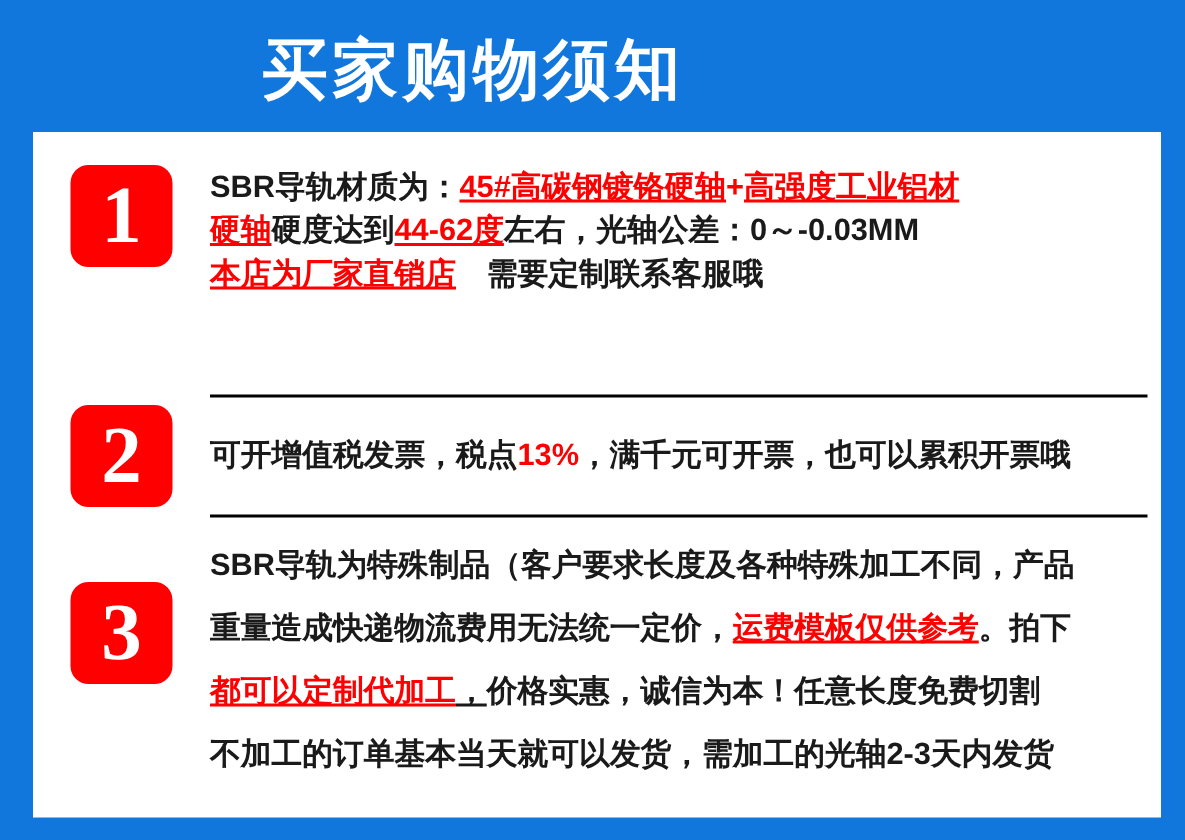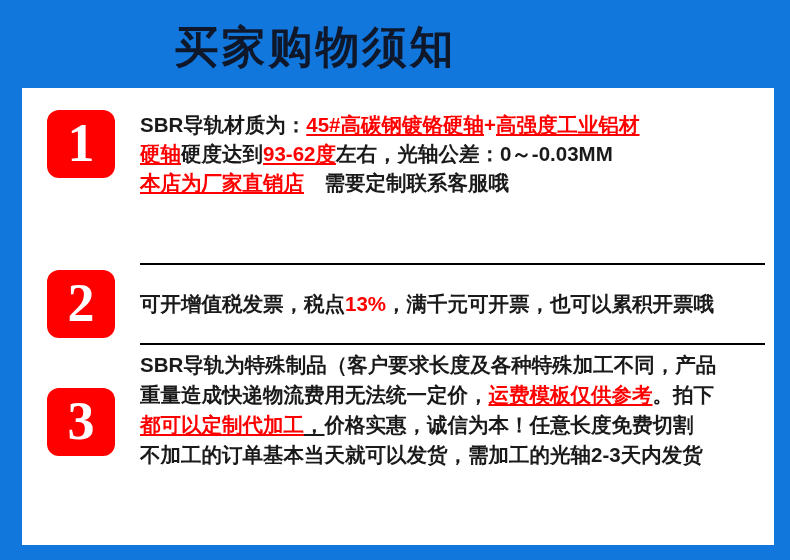--- a/index.html
+++ b/index.html
@@ -19,21 +19,21 @@
     height: 560px;
     background: #1177DD;
     box-sizing: border-box;
   }
   .poster-title {
     position: absolute;
     top: 18px;
     left: 0;
     width: 631px;
     text-align: center;
-    color: #0f172a;
+    color: #ffffff;
     font-size: 44px;
     font-weight: bold;
     letter-spacing: 3px;
     line-height: 58px;
     white-space: nowrap;
   }
   .panel {
     position: absolute;
     left: 22px;
     top: 88px;
@@ -133,41 +133,41 @@
   
   #sec3 {
     position: absolute;
     left: 0;
     top: 262px;
     width: 752px;
   }
   #sec3 .badge-col {
     padding-top: 38px;
   }
-  #sec3 .body-col .line { line-height: 30px; }
+  #sec3 .body-col .line { line-height: 30px; margin-top: 12px; }
 </style>
 </head>
 <body>
 
 <div class="poster">
 
   <div class="poster-title">买家购物须知</div>
 
   <div class="panel">
 
     <div class="section" id="sec1">
       <div class="badge-col">
         <div class="badge">1</div>
       </div>
       <div class="body-col">
         <div class="line">
           <span>SBR导轨材质为：</span><span class="hl-u">45#高碳钢镀铬硬轴</span><span class="hl">+</span><span class="hl-u">高强度工业铝材</span>
         </div>
         <div class="line">
-          <span class="hl-u">硬轴</span><span>硬度达到</span><span class="hl-u">93-62度</span><span>左右，光轴公差：0～-0.03MM</span>
+          <span class="hl-u">硬轴</span><span>硬度达到</span><span class="hl-u">44-62度</span><span>左右，光轴公差：0～-0.03MM</span>
         </div>
         <div class="line">
           <span class="hl-u">本店为厂家直销店</span><span>　需要定制联系客服哦</span>
         </div>
       </div>
     </div>
 
     <div class="rule" id="rule-top"></div>
 
     <div class="section" id="sec2">

